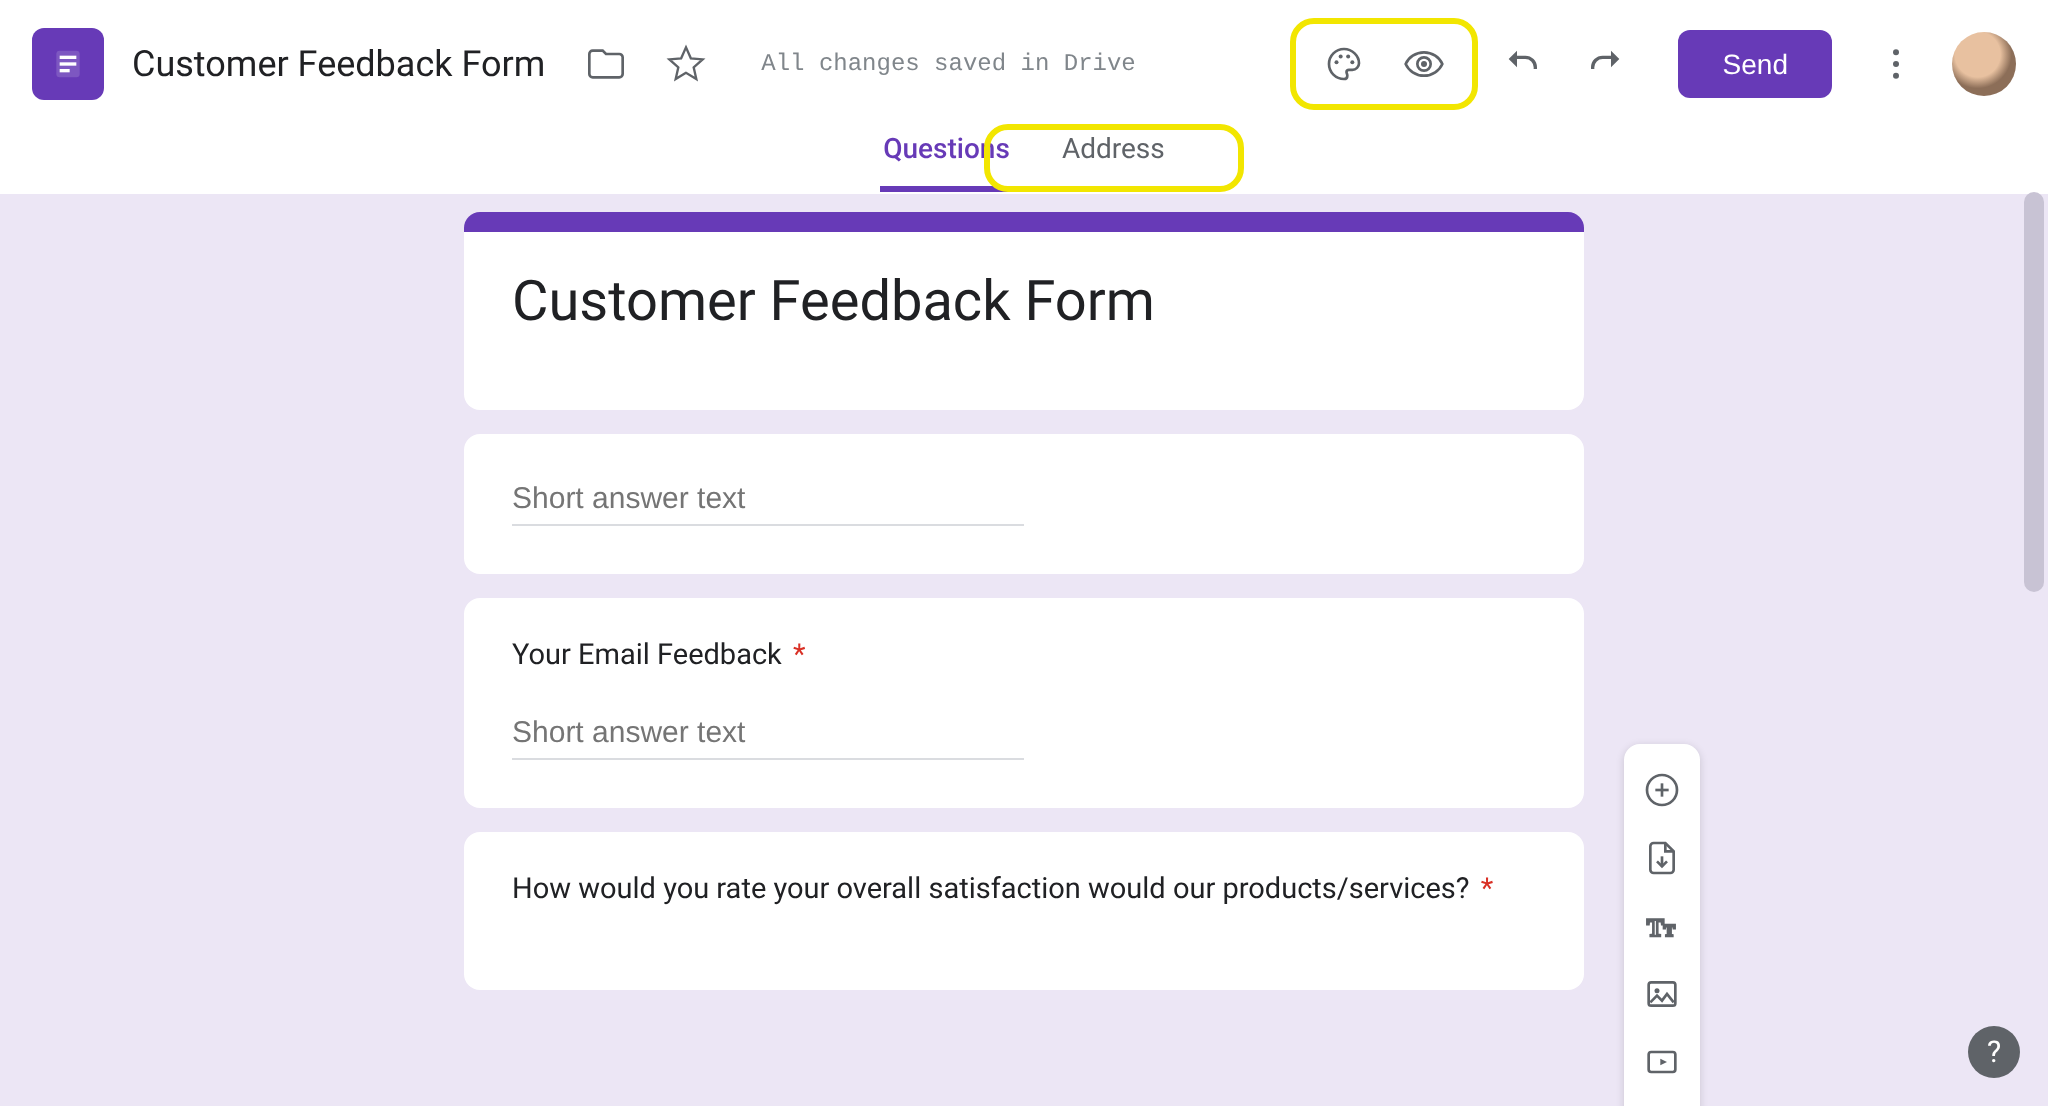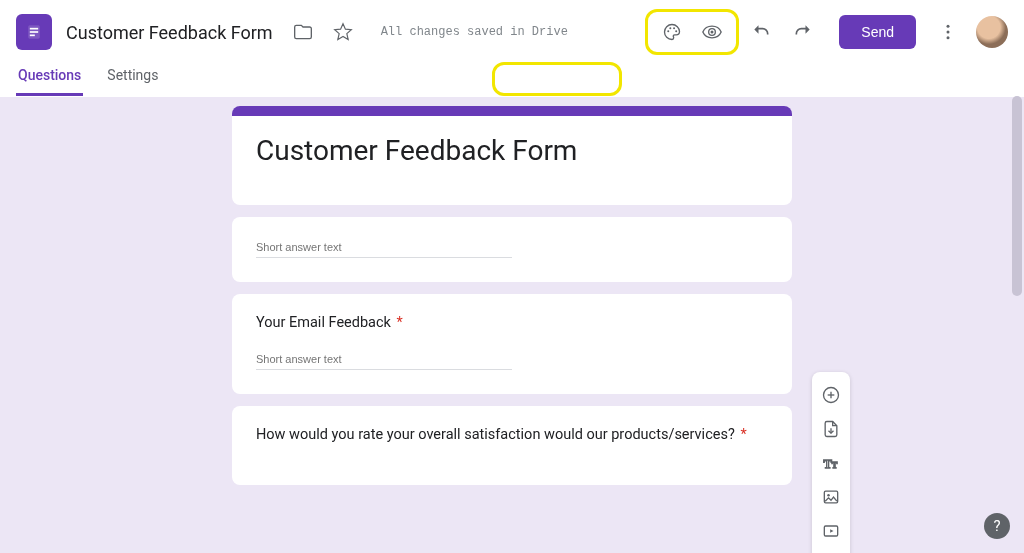--- a/index.html
+++ b/index.html
@@ -73,21 +73,21 @@
     margin: 0 10px 0 14px;
   }
   .avatar {
     width: 32px; height: 32px;
     border-radius: 50%;
     background: radial-gradient(circle at 40% 35%, #e8c1a0 0 40%, #8c6e58 60%);
     margin-left: 6px;
   }
   .tabs {
     display: flex;
-    justify-content: flex-start;
+    justify-content: center;
     align-items: flex-end;
     gap: 22px;
     height: 40px;
     position: relative;
   }
   .tab {
     font-size: 14px;
     color: #5f6368;
     padding: 10px 2px;
     cursor: pointer;
@@ -143,21 +143,21 @@
     font-size: 14.5px;
     color: #202124;
     margin-bottom: 18px;
   }
   .req { color: #d93025; margin-left: 2px;}
   .short-ans {
     width: 50%;
     border: none;
     border-bottom: 1px solid #dadce0;
     padding: 4px 0;
-    font-size: 11px;
+    font-size: 15px;
     color: #9aa0a6;
     background: transparent;
     outline: none;
   }
   .side-toolbar {
     position: fixed;
     left: calc(50% + 300px);
     top: 372px;
     background: #fff;
     border-radius: 8px;
@@ -258,21 +258,21 @@
             <circle cx="12" cy="12" r="1.8"></circle>
             <circle cx="12" cy="19" r="1.8"></circle>
           </svg>
       </div>
       <div class="avatar"></div>
     </div>
   </div>
 
   <div class="tabs">
     <div class="tab active">Questions</div>
-    <div class="tab">Settings</div>
+    <div class="tab">Address</div>
     <div class="tabs-highlight" style="left: calc(50% - 20px); width: 130px;"></div>
   </div>
 </div>
 
 <div class="workspace">
   <div class="form-col">
 
     <div class="card header-card">
       <h1 class="form-title">Customer Feedback Form</h1>
     </div>

